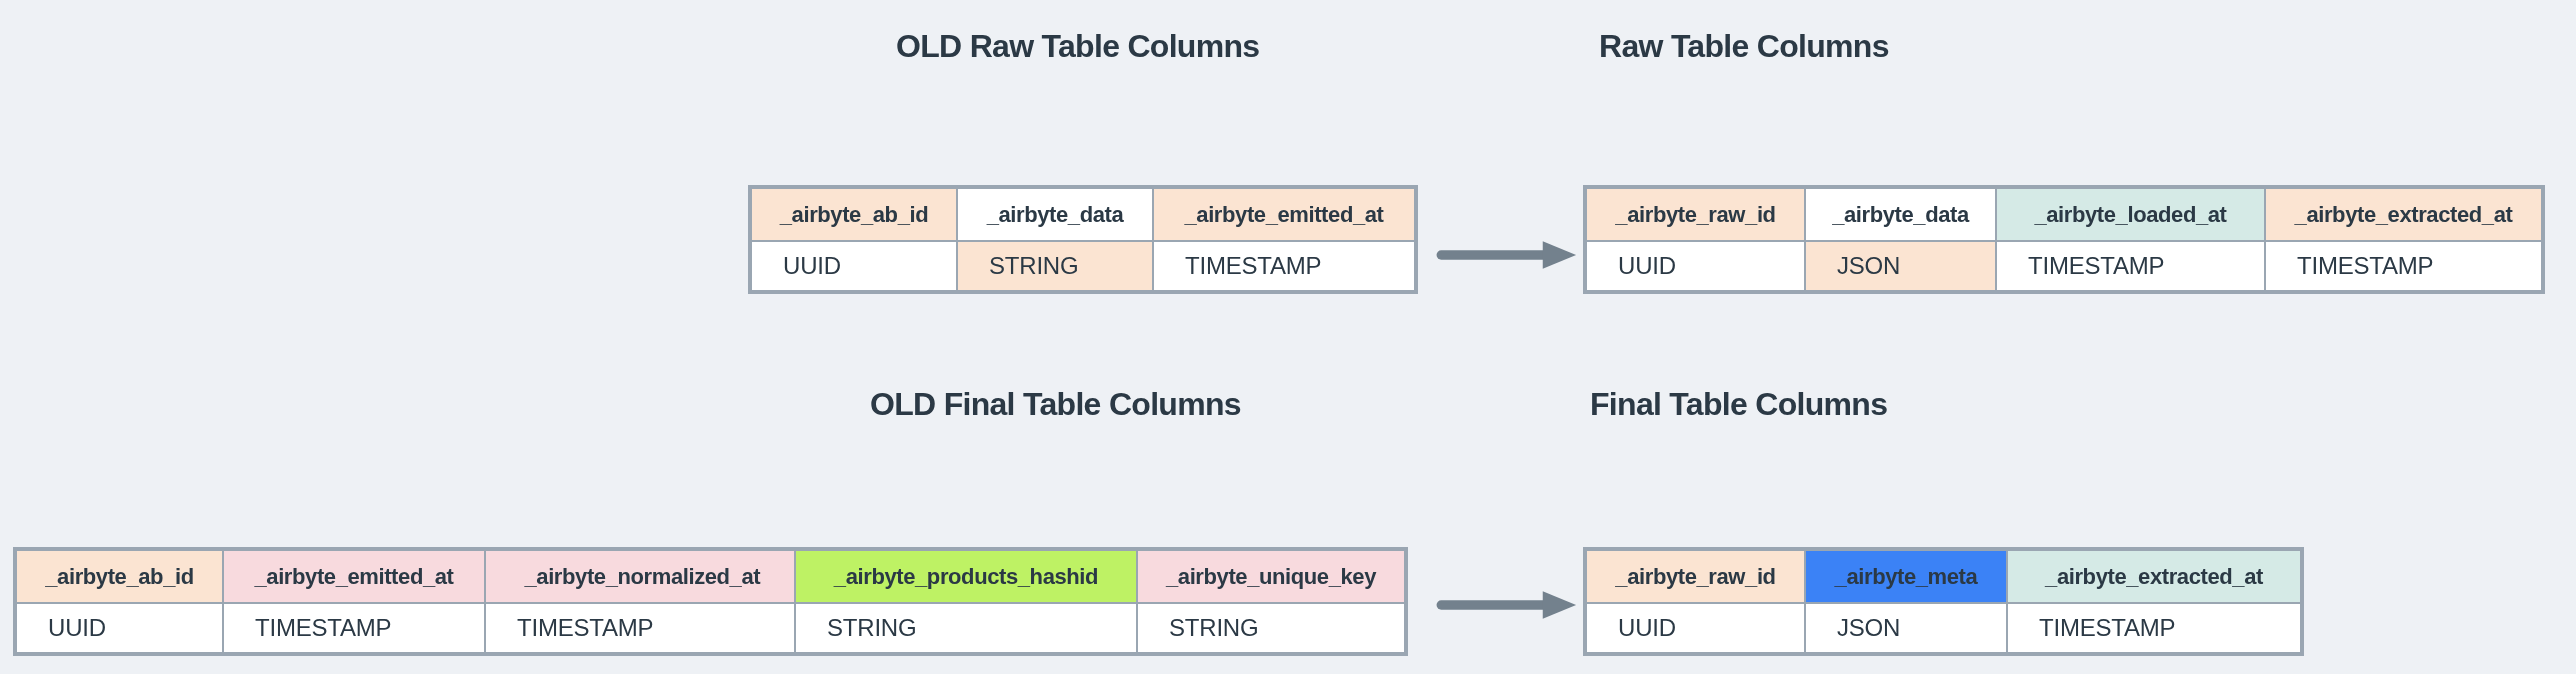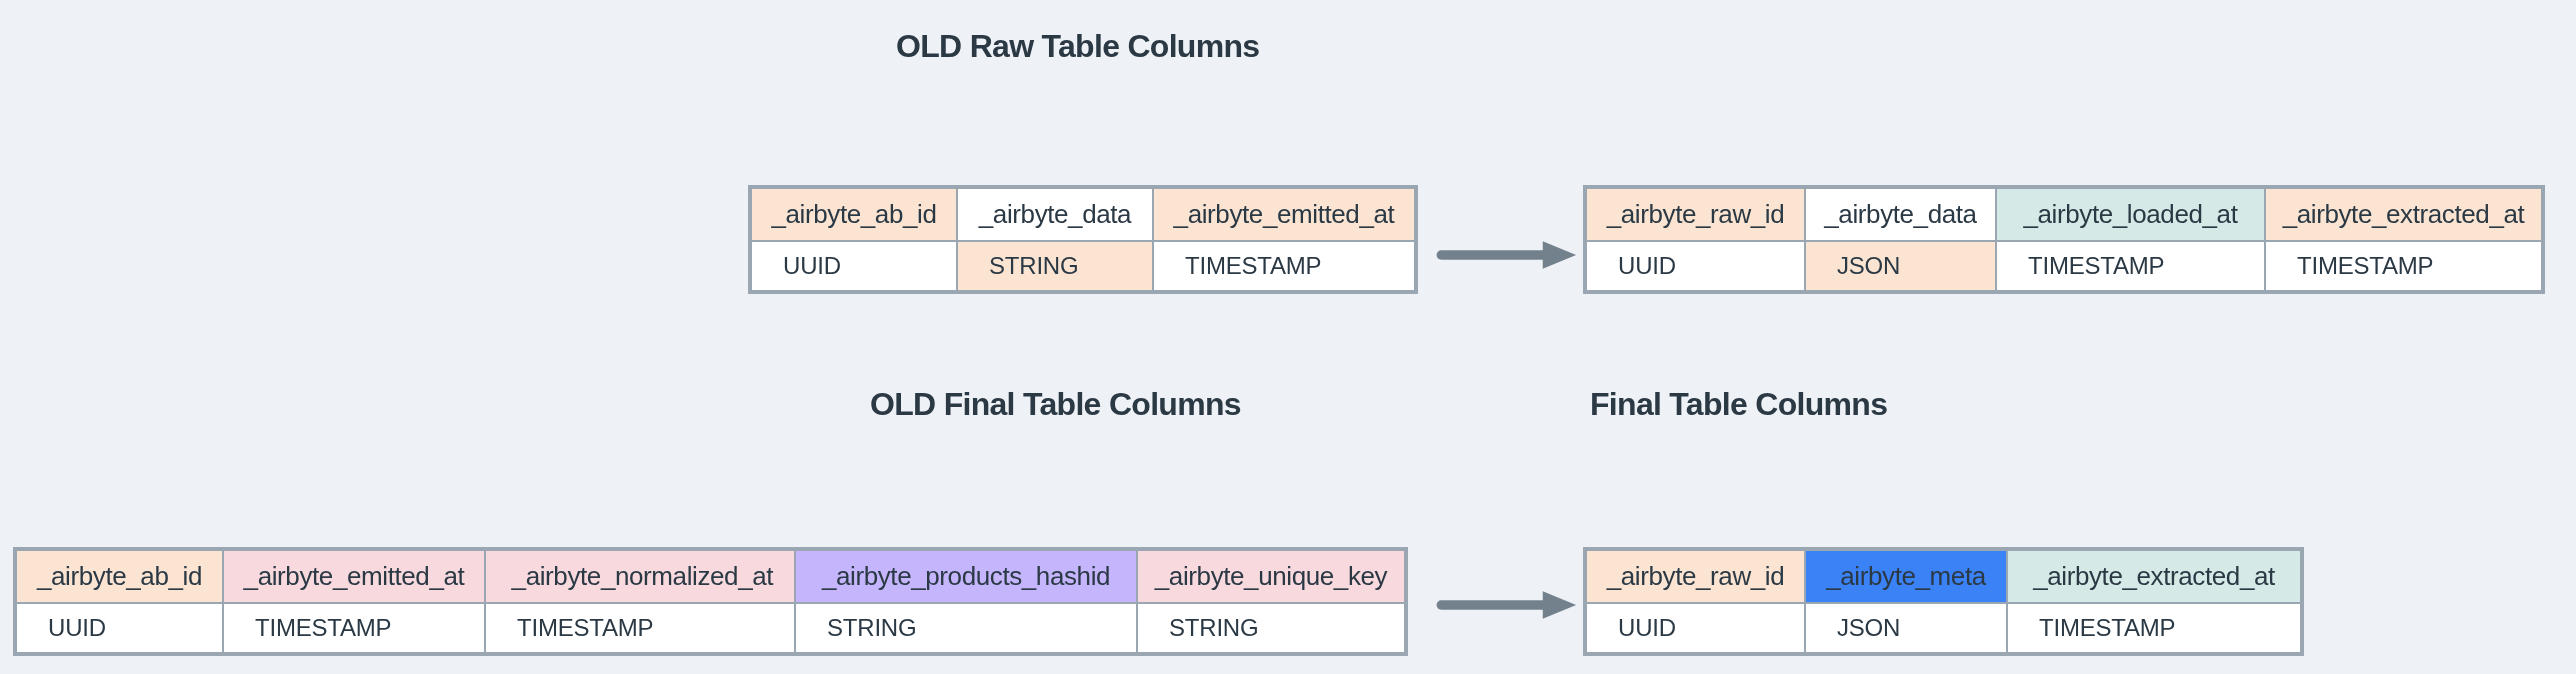--- a/index.html
+++ b/index.html
@@ -33,22 +33,22 @@
   }
   table.tbl th, table.tbl td {
     border: 2.9px solid #9aa6b2;
     color: #2b3945;
     white-space: nowrap;
     overflow: hidden;
     box-sizing: border-box;
   }
   table.tbl th {
     height: 54px;
-    font-size: 26px;
-    font-weight: 400;
+    font-size: 22px;
+    font-weight: 700;
     letter-spacing: -0.4px;
     text-align: center;
     padding: 0 7.3px;
   }
   table.tbl td {
     height: 51px;
     font-size: 24px;
     font-weight: 400;
     letter-spacing: -0.2px;
     text-align: left;
@@ -60,20 +60,21 @@
     width: 145px;
     height: 32px;
   }
 </style>
 </head>
 <body>
 
 <div class="canvas">
 
   <div class="title" style="left:896px; top:20.4px">OLD Raw Table Columns</div>
+  <div class="title" style="left:1599px; top:20.4px">Raw Table Columns</div>
   <div class="title" style="left:1590px; top:378px">Final Table Columns</div>
   <div class="title" style="left:870px; top:378px">OLD Final Table Columns</div>
 
   <table class="tbl" style="left:748px; top:185px">
     <colgroup>
         <col style="width:207px">
         <col style="width:196px">
         <col style="width:263px">
       </colgroup>
     <tbody>
@@ -124,21 +125,21 @@
         <col style="width:262px">
         <col style="width:310px">
         <col style="width:342px">
         <col style="width:269px">
       </colgroup>
     <tbody>
       <tr>
         <th style="background: rgb(251, 228, 210);">_airbyte_ab_id</th>
         <th style="background: rgb(248, 218, 222);">_airbyte_emitted_at</th>
         <th style="background: rgb(248, 218, 222); padding-left: 12px;">_airbyte_normalized_at</th>
-        <th style="background: #c4b5fd; text-align: center;">_airbyte_products_hashid</th>
+        <th style="background: #bef264; text-align: center;">_airbyte_products_hashid</th>
         <th style="background: rgb(248, 218, 222);">_airbyte_unique_key</th>
       </tr>
       <tr>
         <td style="background: rgb(255, 255, 255);">UUID</td>
         <td style="background: rgb(255, 255, 255);">TIMESTAMP</td>
         <td style="background: rgb(255, 255, 255);">TIMESTAMP</td>
         <td style="background: rgb(255, 255, 255);">STRING</td>
         <td style="background: rgb(255, 255, 255);">STRING</td>
       </tr>
     </tbody>

